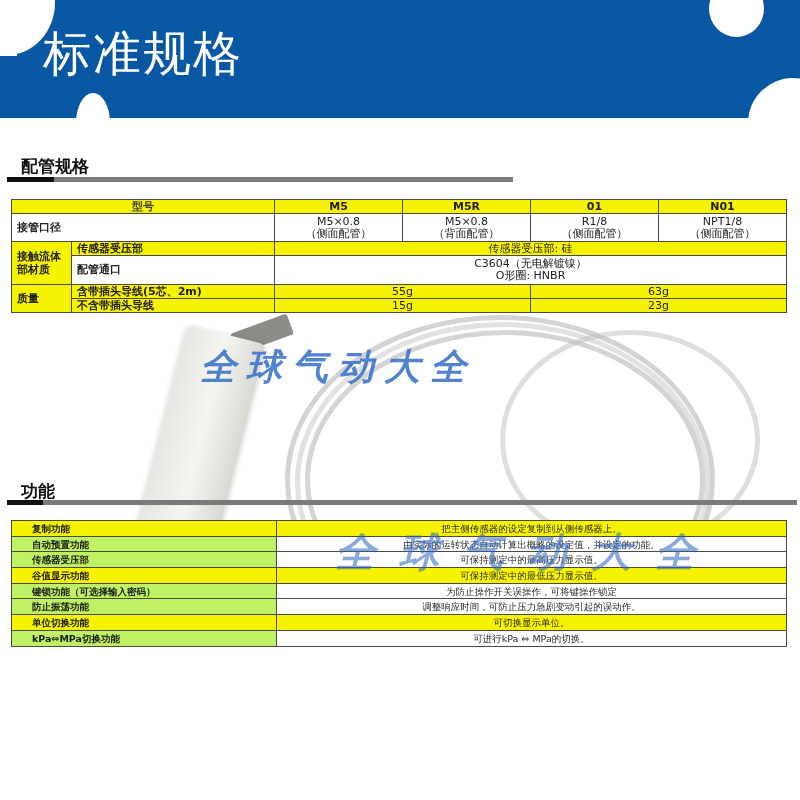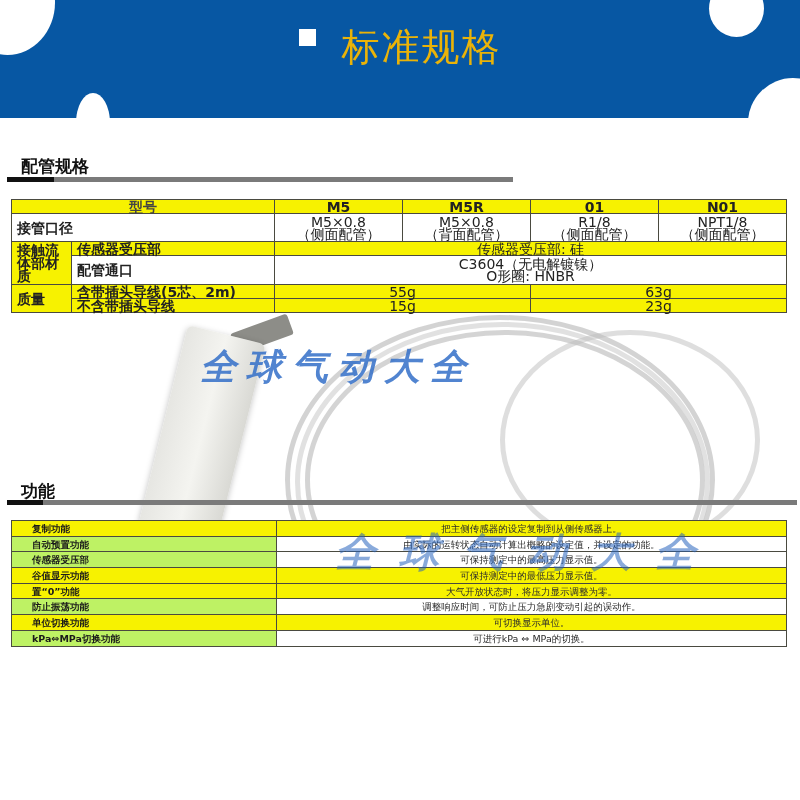--- a/index.html
+++ b/index.html
@@ -6,42 +6,42 @@
     html, body { width: 800px; height: 800px; background: #ffffff; overflow: hidden; }
     body { position: relative; font-family: "DejaVu Sans", "Liberation Sans", sans-serif; color: #111; }
 
     
     .banner { position: absolute; left: 0; top: 0; width: 800px; height: 118px; background: #0757a3; overflow: hidden; }
     .banner .dot { position: absolute; background: #fff; border-radius: 50%; }
     .banner .d1 { left: -40px; top: -50px; width: 95px; height: 105px; }
     .banner .d2 { left: 76px; top: 93px; width: 34px; height: 60px; border-radius: 50% 50% 0 0; }
     .banner .d3 { left: 709px; top: -20px; width: 55px; height: 57px; }
     .banner .d4 { left: 748px; top: 78px; width: 90px; height: 90px; }
-    .banner-title { position: absolute; left: 0; top: 22px; width: 800px; text-align: center; color: #eab308; font-size: 38px; letter-spacing: 2px; font-family: "DejaVu Sans", sans-serif; }
+    .banner-title { position: absolute; left: 0; top: 22px; width: 800px; text-align: left; color: #ffffff; font-size: 48px; letter-spacing: 2px; font-family: "DejaVu Sans", sans-serif; }
     .banner-square { display: inline-block; width: 17px; height: 17px; background: #fff; margin-right: 26px; vertical-align: 14px; }
 
     
     .section-h { position: absolute; left: 21px; font-size: 17px; font-weight: bold; color: #111; }
     .section-rule { position: absolute; left: 7px; width: 506px; height: 5px; background: #7a7a7a; }
     .section-rule .dark { position: absolute; left: 0; top: 0; width: 47px; height: 5px; background: #111; }
     .device { position: absolute; left: 188px; top: 325px; width: 80px; height: 205px; background: linear-gradient(90deg,#e6e6e2,#f4f4f0 50%,#d9d9d4); border-radius: 6px; transform: rotate(14deg); transform-origin: top left; box-shadow: 0 2px 6px rgba(0,0,0,.25); }
     .device-neck { position: absolute; left: 232px; top: 323px; width: 60px; height: 22px; background: #8d8d88; transform: rotate(-20deg); border-radius: 3px; }
     .coil { position: absolute; border-radius: 50%; border: 5px solid rgba(175,175,175,.55); }
     .c1 { left: 285px; top: 315px; width: 430px; height: 330px; }
     .c2 { left: 295px; top: 322px; width: 415px; height: 320px; border-color: rgba(195,195,195,.5); }
     .c3 { left: 305px; top: 330px; width: 400px; height: 300px; border-color: rgba(160,160,160,.45); }
     .c4 { left: 500px; top: 330px; width: 260px; height: 220px; border-color: rgba(190,190,190,.5); }
 
     .watermark { position: absolute; color: rgba(50,110,200,.85); font-family: "DejaVu Serif", serif; font-size: 36px; font-style: italic; font-weight: bold; letter-spacing: 10px; pointer-events: none; }
     .wm1 { left: 200px; top: 343px; }
     .wm2 { left: 335px; top: 525px; color: rgba(40,100,190,.55); font-size: 40px; letter-spacing: 24px; }
 
     
     table { border-collapse: collapse; position: absolute; left: 11px; table-layout: fixed; }
-    td { border: 1px solid #4a4a40; font-size: 14px; padding: 0 5px; color: #222; }
+    td { border: 1px solid #4a4a40; font-size: 11px; padding: 0 5px; color: #222; }
     .y { background: #f7f200; }
     .w { background: #fff; }
     .c { text-align: center; }
     .b { font-weight: bold; }
 
     .specs { top: 199px; width: 775px; }
     .specs td { height: 14px; line-height: 12px; }
     .specs tr.r-port td { height: 28px; }
     .specs tr.r-mat2 td { height: 29px; }
 
@@ -162,23 +162,23 @@
         <td class="val">由实际的运转状态自动计算出概略的设定值，并设定的功能。</td>
       </tr>
   <tr class="w">
         <td class="lab">传感器受压部</td>
         <td class="val">可保持测定中的最高压力显示值。</td>
       </tr>
   <tr class="y">
         <td class="lab">谷值显示功能</td>
         <td class="val">可保持测定中的最低压力显示值。</td>
       </tr>
-  <tr class="y">
-        <td class="lab">置“0”功能</td>
-        <td class="val">大气开放状态时，将压力显示调整为零。</td>
+  <tr class="w">
+        <td class="lab">键锁功能（可选择输入密码）</td>
+        <td class="val">为防止操作开关误操作，可将键操作锁定</td>
       </tr>
   <tr class="w">
         <td class="lab">防止振荡功能</td>
         <td class="val">调整响应时间，可防止压力急剧变动引起的误动作。</td>
       </tr>
   <tr class="y">
         <td class="lab">单位切换功能</td>
         <td class="val">可切换显示单位。</td>
       </tr>
   <tr class="w">

